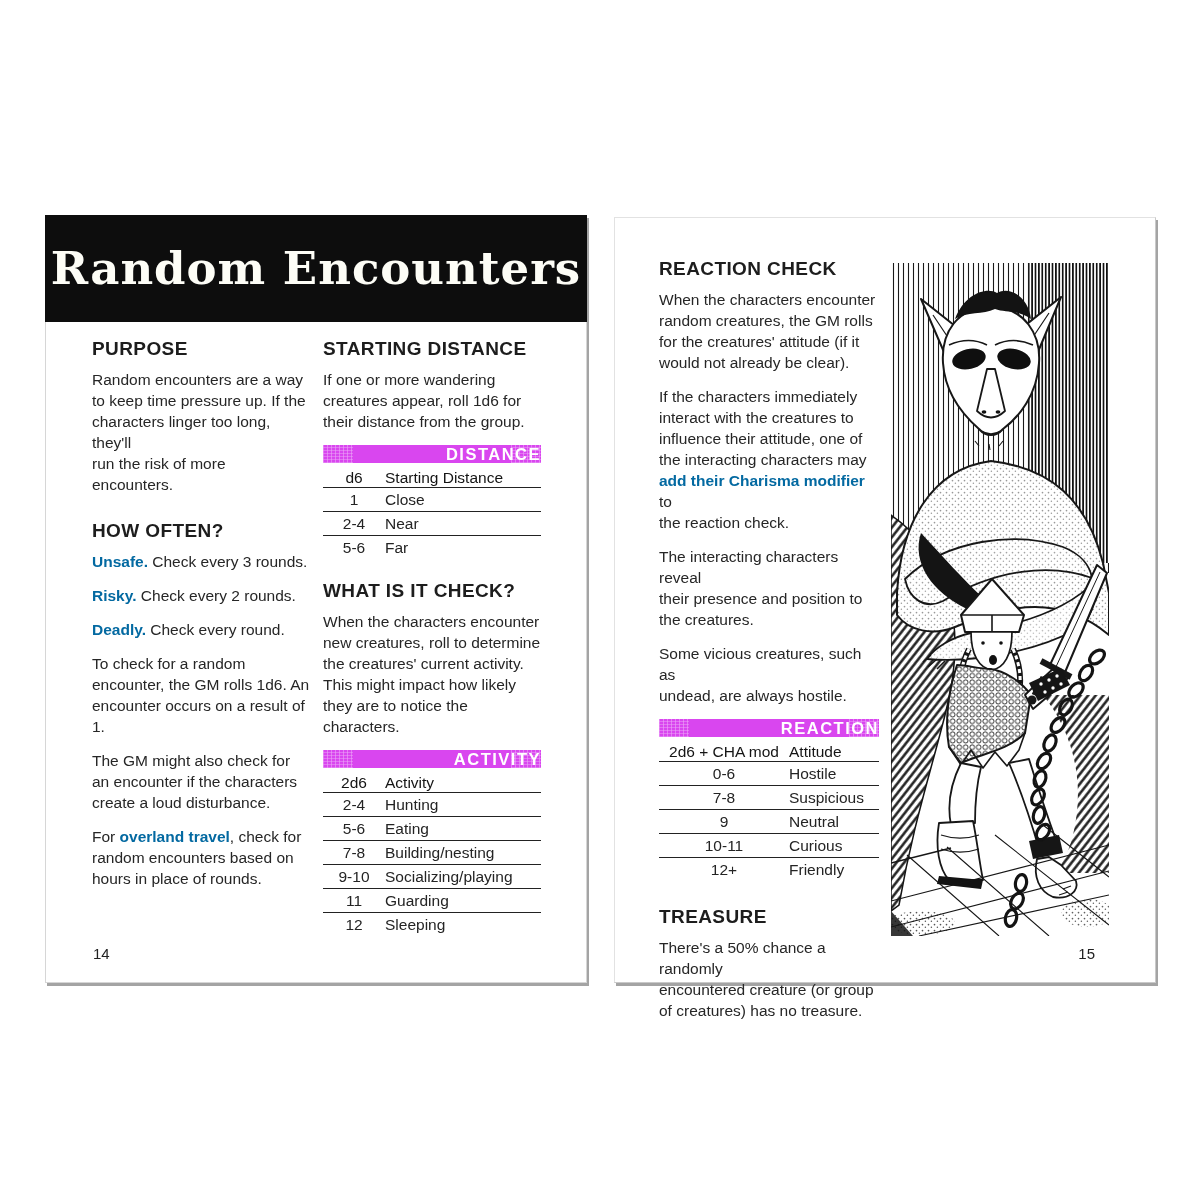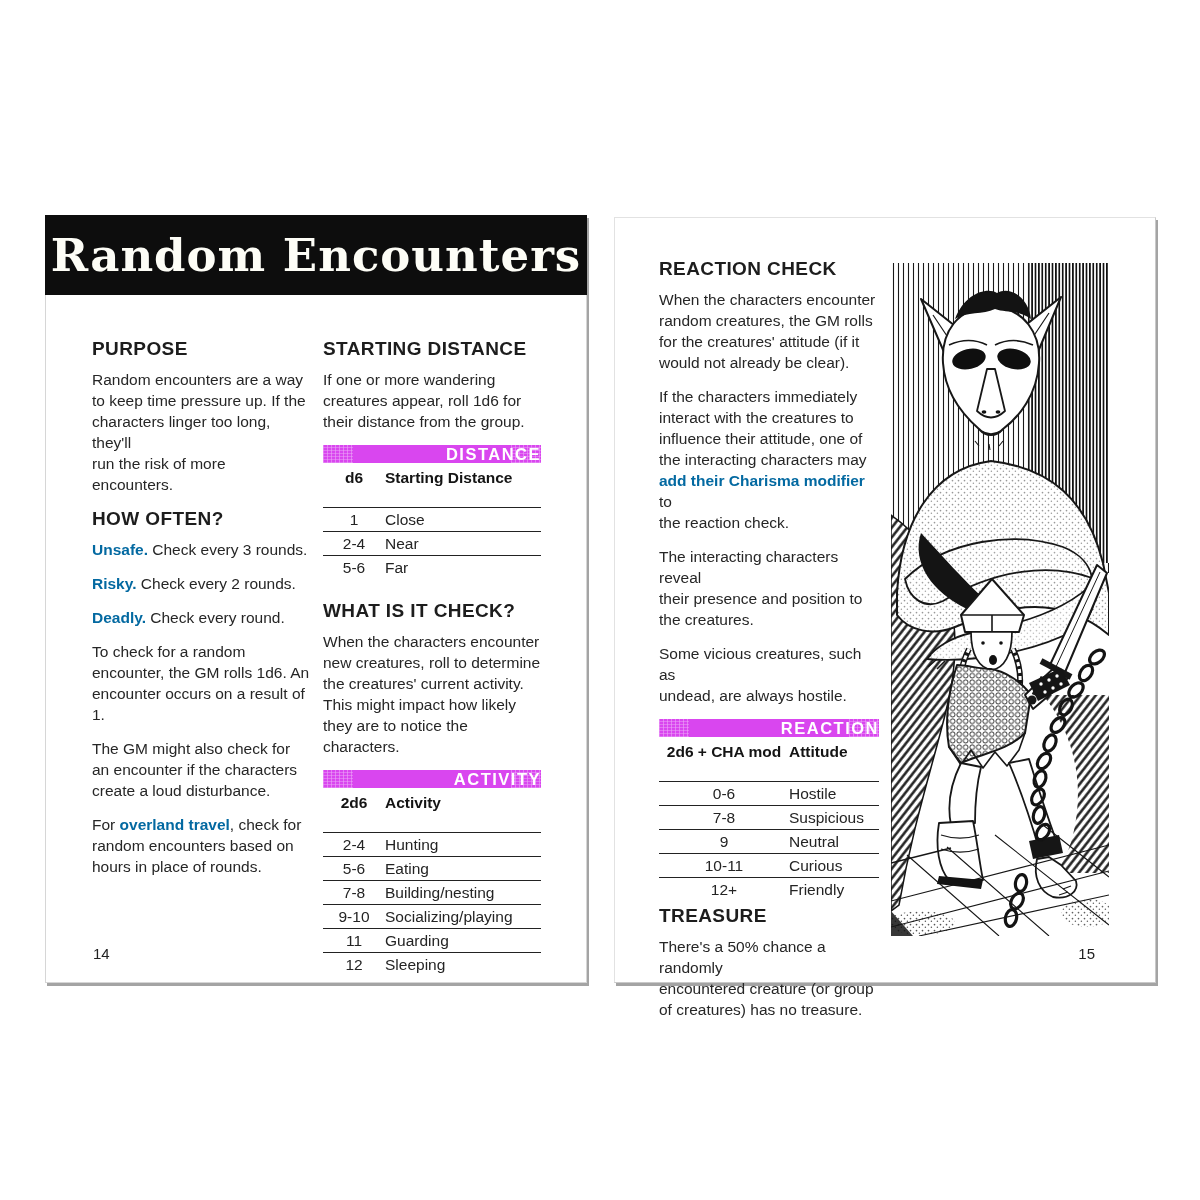--- a/index.html
+++ b/index.html
@@ -3,49 +3,49 @@
 <meta charset="utf-8">
 <style>
   html,body{margin:0;padding:0;background:#ffffff;}
   .canvas{position:relative;width:1200px;height:1200px;background:#ffffff;overflow:hidden;
           font-family:"Liberation Sans",sans-serif;color:#242424;}
   .page{position:absolute;background:#ffffff;border:1px solid #d6d6d6;
         box-shadow:2px 3px 0 rgba(90,90,90,.55);}
   .page-left{left:45px;top:215px;width:540px;height:766px;}
   .page-right{left:614px;top:217px;width:540px;height:764px;border-color:#e2e2e2;
               border-right-color:#c9c9c9;border-bottom-color:#c9c9c9;}
-  .title-banner{position:absolute;left:-1px;top:-1px;width:542px;height:80px;background:#0d0d0d;
+  .title-banner{position:absolute;left:-1px;top:-1px;width:542px;height:107px;background:#0d0d0d;
                 display:flex;align-items:center;justify-content:center;}
   .title-banner .title{font-family:"DejaVu Serif",serif;font-weight:700;font-size:45px;
                 color:#fdfdf6;letter-spacing:1px;white-space:nowrap;}
   .col{position:absolute;}
   .colL1{left:46px;top:122px;width:218px;}
   .colL2{left:277px;top:122px;width:218px;}
   .colR1{left:44px;top:40px;width:220px;}
   h3{font-size:19px;line-height:22px;font-weight:700;color:#1d1d1d;letter-spacing:.4px;
      margin:0 0 9px 0;}
-  .mt{margin-top:4px;}
+  .mt{margin-top:25px;}
   p{font-size:15.5px;line-height:21px;margin:0 0 13px 0;white-space:pre-line;color:#262626;}
   p b{color:#0369a1;}
   .pagenum{position:absolute;font-size:15px;color:#222;}
   .pn-left{left:47px;bottom:20px;}
   .pn-right{right:60px;bottom:20px;}
   
   .rpg-table{margin-top:10px;}
   .tbanner{position:relative;height:18px;background:#d946ef;display:flex;align-items:center;
            justify-content:flex-end;overflow:hidden;}
   .tbanner span{color:#ffffff;font-weight:700;font-size:16.5px;letter-spacing:1.5px;z-index:2;}
   .tbanner::before,.tbanner::after{content:"";position:absolute;top:0;bottom:0;width:30px;opacity:.55;
      background:repeating-linear-gradient(90deg,rgba(255,255,255,.55) 0 1px,transparent 1px 4px),
                 repeating-linear-gradient(0deg,rgba(255,255,255,.45) 0 1px,transparent 1px 3px);}
   .tbanner::before{left:0;}
   .tbanner::after{right:0;}
   .trow{display:flex;align-items:baseline;border-bottom:1.4px solid #222;}
   .trow:last-child{border-bottom:none;}
-  .thead{font-weight:700;color:#141414;padding:6px 0 20px 0;}
+  .thead{font-weight:400;color:#141414;padding:6px 0 0 0;}
   .tbody-row{padding:3px 0 2px 0;}
   .c1{width:62px;text-align:center;font-size:15.5px;flex:none;}
   .c2{flex:1;font-size:15.5px;padding-left:0;}
   .wide .c1{width:130px;}
   .rpg-table .trow{line-height:18px;}
   
   .illus{position:absolute;left:276px;top:45px;width:218px;height:673px;}
 </style>
 </head>
 <body>

